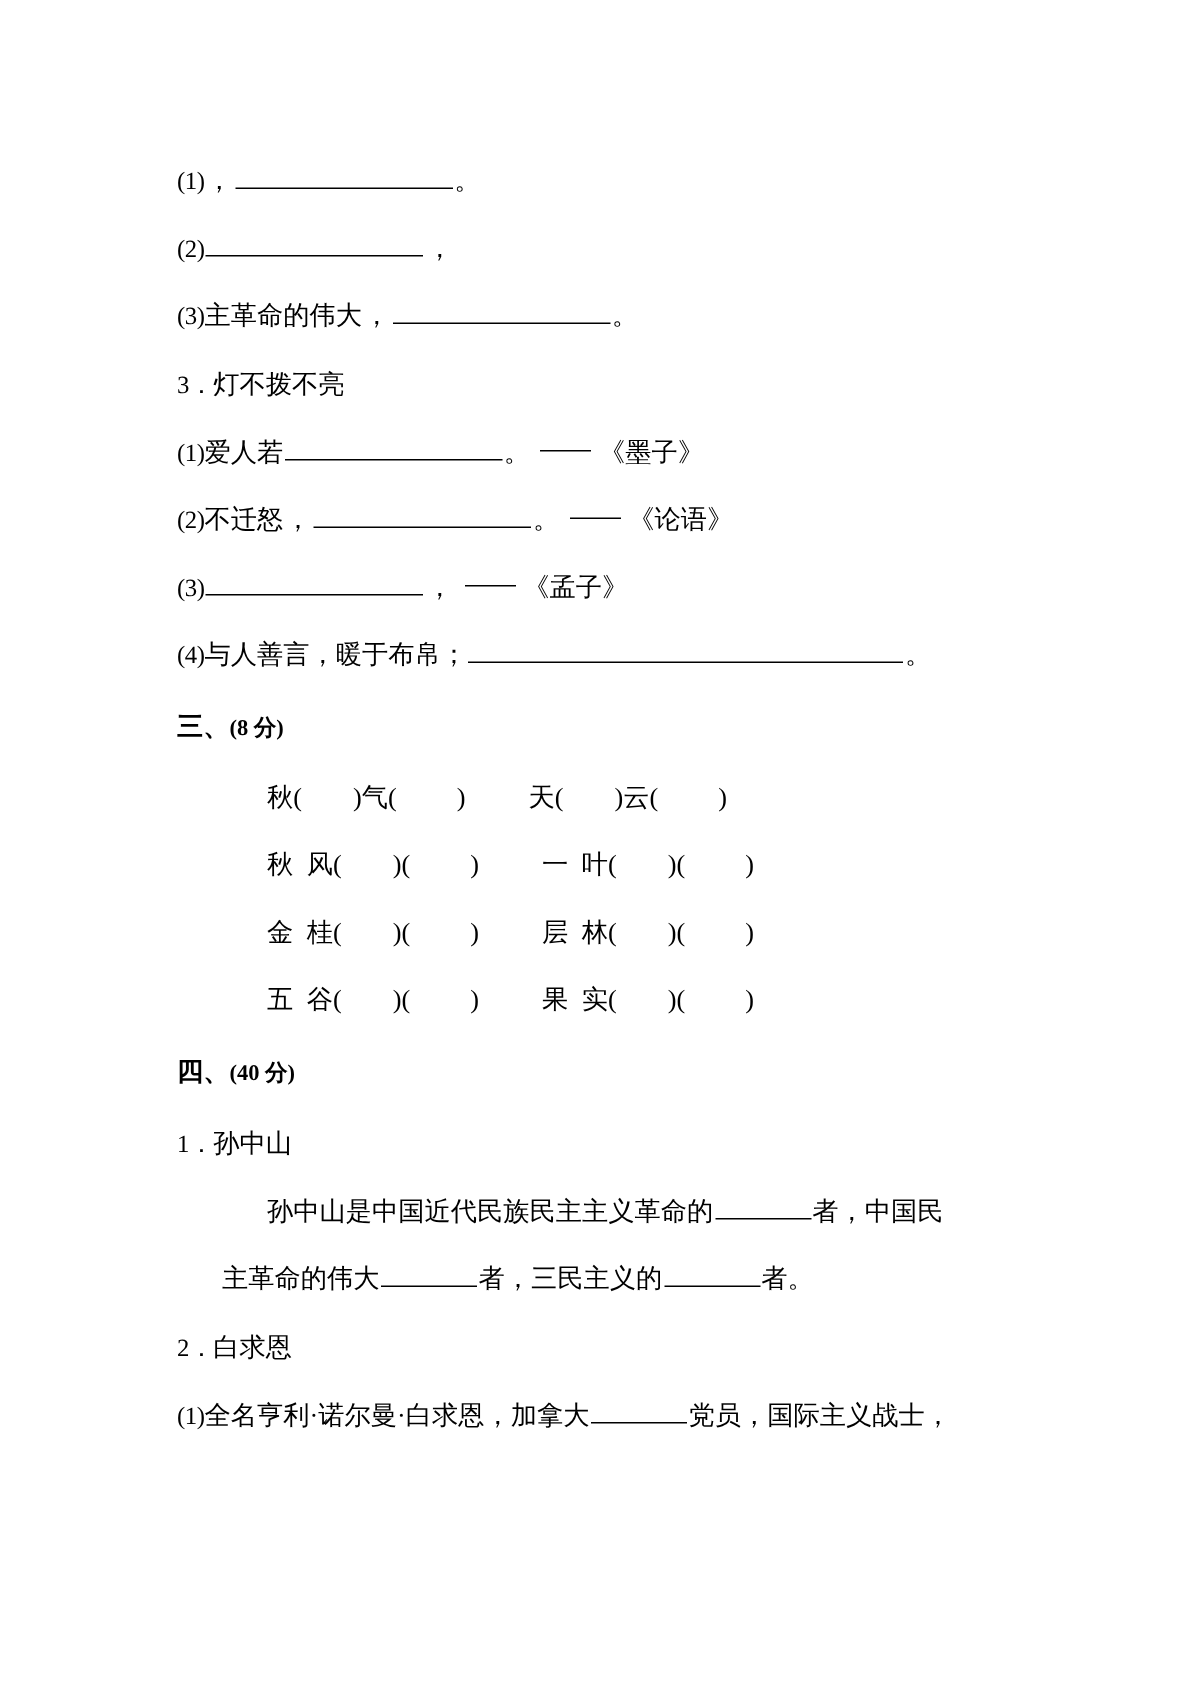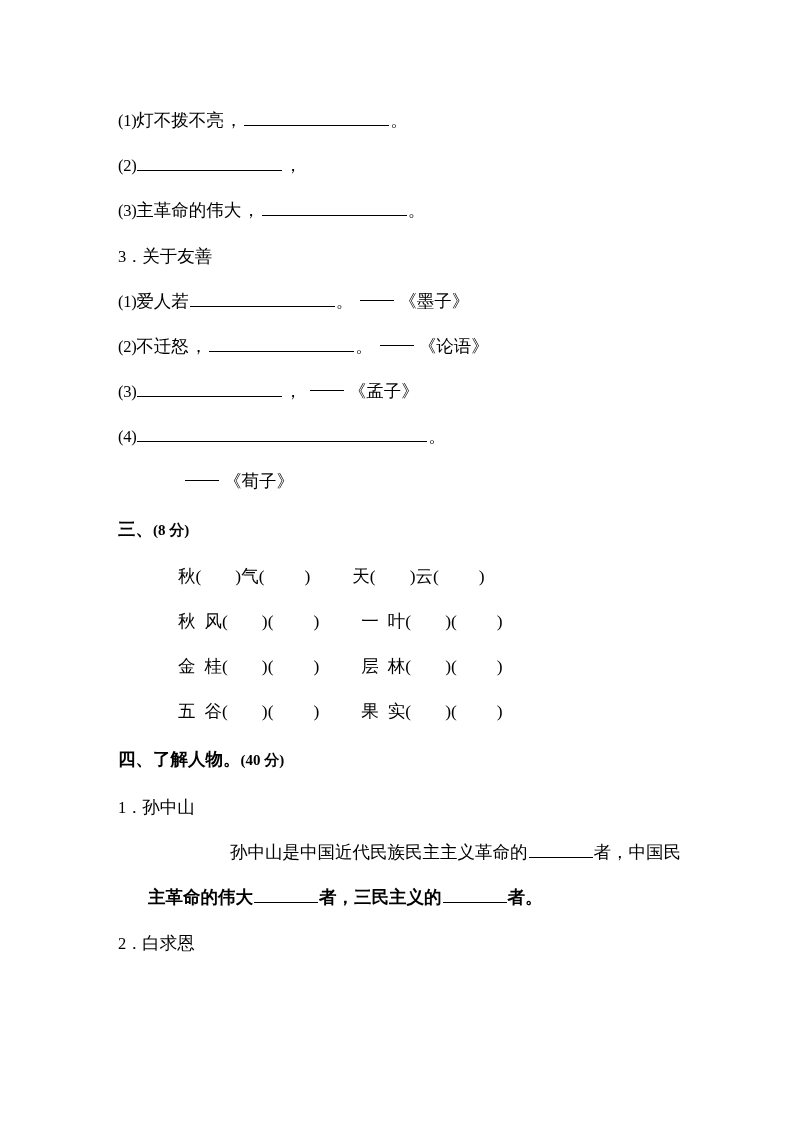--- a/index.html
+++ b/index.html
@@ -109,31 +109,30 @@
   .paren-gap { display:inline-block; width: 34px; }
   .paren-gap.wide { width: 40px; }
 
   
   .para-line {
     height: 45px;
     line-height: 45px;
     font-size: 17.5px;
     white-space: nowrap;
   }
-  .para-line.first { text-indent: 60px; text-align: center; }
-  .para-line.cont  { padding-left: 30px; font-weight: bold; }
+  .para-line.first { text-indent: 60px; }
+  .para-line.cont  { padding-left: 30px; }
 </style>
 </head>
 <body>
 
 <div class="page">
 
   <div class="line">
     <span class="marker">(1)</span>
-      <span class="cn">灯不拨不亮</span>
       <span class="comma">，</span>
       <span class="blank w-long"></span>
       <span class="cn">。</span>
   </div>
 
   <div class="line">
     <span class="marker">(2)</span>
       <span class="blank w-long"></span>
       <span class="comma">，</span>
   </div>
@@ -142,21 +141,21 @@
     <span class="marker">(3)</span>
       <span class="cn">主革命的伟大</span>
       <span class="comma">，</span>
       <span class="blank w-long"></span>
       <span class="cn">。</span>
   </div>
 
   <div class="sub-head">
     <span class="marker">3</span>
       <span class="marker">．</span>
-      <span class="cn">关于友善</span>
+      <span class="cn">灯不拨不亮</span>
   </div>
 
   <div class="line">
     <span class="marker">(1)</span>
       <span class="cn">爱人若</span>
       <span class="blank w-long"></span>
       <span class="cn">。</span>
       <span class="dash"></span>
       <span class="cn">《墨子》</span>
   </div>
@@ -174,28 +173,25 @@
   <div class="line">
     <span class="marker">(3)</span>
       <span class="blank w-long"></span>
       <span class="comma">，</span>
       <span class="dash"></span>
       <span class="cn">《孟子》</span>
   </div>
 
   <div class="line">
     <span class="marker">(4)</span>
+      <span class="cn">与人善言，暖于布帛；</span>
       <span class="blank w-xlong"></span>
       <span class="cn">。</span>
   </div>
 
-  <div class="line indent2">
-    <span class="dash"></span>
-      <span class="cn">《荀子》</span>
-  </div>
 
   <div class="section-head">
     <span class="cn">三、</span>
       <span class="pts">(8 分)</span>
   </div>
 
 
   <div class="idiom-row">
     <span class="idiom-group">
       <span class="ch">秋</span>
@@ -287,21 +283,20 @@
         <span class="paren-gap"></span>
         <span class="paren">)</span>
         <span class="paren">(</span>
         <span class="paren-gap wide"></span>
         <span class="paren">)</span>
     </span>
   </div>
 
   <div class="section-head">
     <span class="cn">四、</span>
-      <span class="cn">了解人物。</span>
       <span class="pts">(40 分)</span>
   </div>
 
   <div class="sub-head">
     <span class="marker">1</span>
       <span class="marker">．</span>
       <span class="cn">孙中山</span>
   </div>
 
   <div class="para-line first">
@@ -311,15 +306,18 @@
   <div class="para-line cont">
     <span class="cn">主革命的伟大</span><span class="blank w-short"></span><span class="cn">者，三民主义的</span><span class="blank w-short"></span><span class="cn">者。</span>
   </div>
 
   <div class="sub-head">
     <span class="marker">2</span>
       <span class="marker">．</span>
       <span class="cn">白求恩</span>
   </div>
 
+  <div class="para-line">
+    <span class="marker">(1)</span><span class="cn">全名亨利·诺尔曼·白求恩，加拿大</span><span class="blank w-short"></span><span class="cn">党员，国际主义战士，</span>
+  </div>
 
 
 </div>
 
 </body></html>

